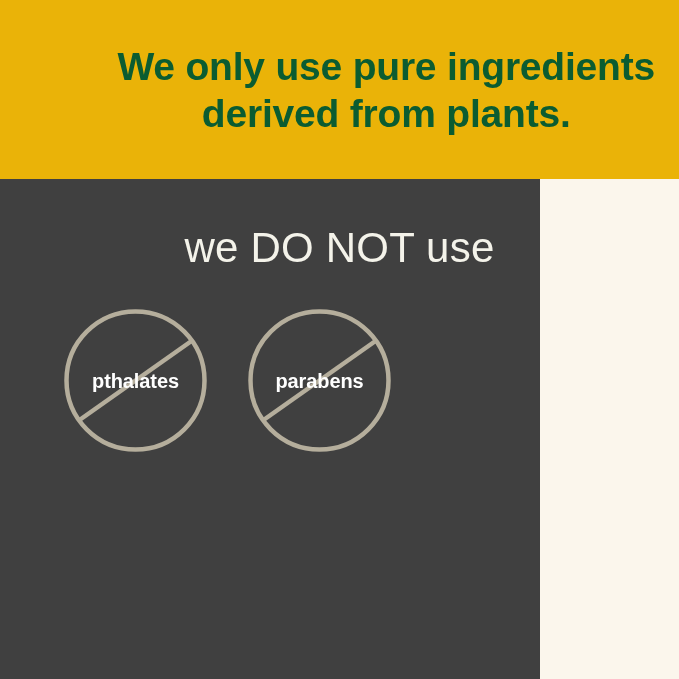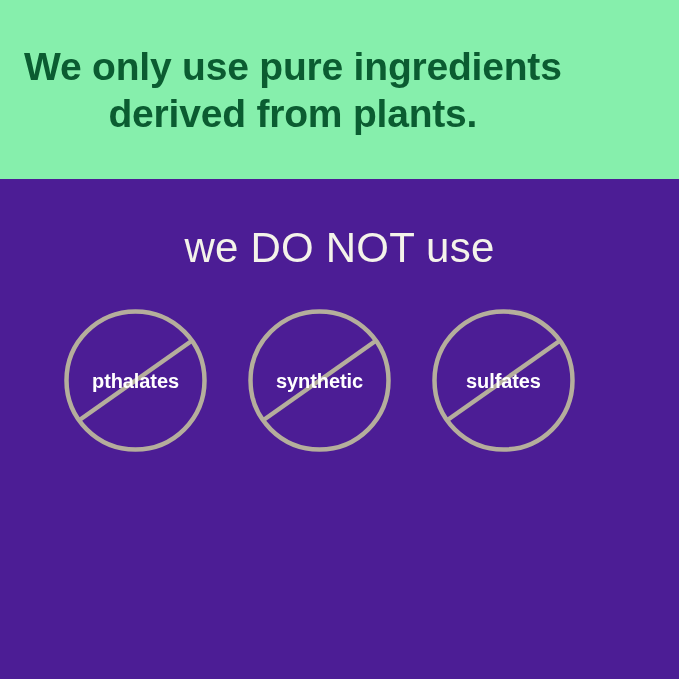--- a/index.html
+++ b/index.html
@@ -21,46 +21,46 @@
     height: 679px;
   }
 
   
   .headline-band {
     position: absolute;
     left: 0;
     top: 0;
     width: 679px;
     height: 179px;
-    background: #86efac;
+    background: #eab308;
     display: flex;
     align-items: center;
-    justify-content: flex-start;
+    justify-content: flex-end;
   }
   .headline {
     margin: 0;
     padding: 0 24px;
     text-align: center;
     color: #0b5c31;
     font-family: "Liberation Sans Narrow", "Liberation Sans", sans-serif;
     font-size: 39px;
     line-height: 47px;
     font-weight: bold;
     letter-spacing: -0.2px;
     white-space: pre-line;
   }
 
   
   .panel {
     position: absolute;
     left: 0;
     top: 179px;
-    width: 679px;
+    width: 540px;
     height: 500px;
-    background: #4c1d95;
+    background: #404040;
   }
 
   .panel-title {
     position: absolute;
     left: 0;
     top: 45px;
     width: 679px;
     margin: 0;
     text-align: center;
     color: #f4f3ea;
@@ -148,28 +148,21 @@
         </svg>
         <span class="badge-label size-sm">pthalates</span>
       </div>
 
 
       <div class="badge">
         <svg class="badge-ring" viewBox="0 0 143 143">
           <circle cx="71.5" cy="71.5" r="69" fill="none" stroke="#b5ae9c" stroke-width="4.5"></circle>
           <line x1="15.5" y1="111" x2="127.5" y2="32" stroke="#b5ae9c" stroke-width="4.5"></line>
         </svg>
-        <span class="badge-label size-sm">synthetic</span>
+        <span class="badge-label size-sm">parabens</span>
       </div>
 
 
-      <div class="badge">
-        <svg class="badge-ring" viewBox="0 0 143 143">
-          <circle cx="71.5" cy="71.5" r="69" fill="none" stroke="#b5ae9c" stroke-width="4.5"></circle>
-          <line x1="15.5" y1="111" x2="127.5" y2="32" stroke="#b5ae9c" stroke-width="4.5"></line>
-        </svg>
-        <span class="badge-label size-sm">sulfates</span>
-      </div>
 
 
     </div>
   </div>
 </div>
 
 </body></html>

